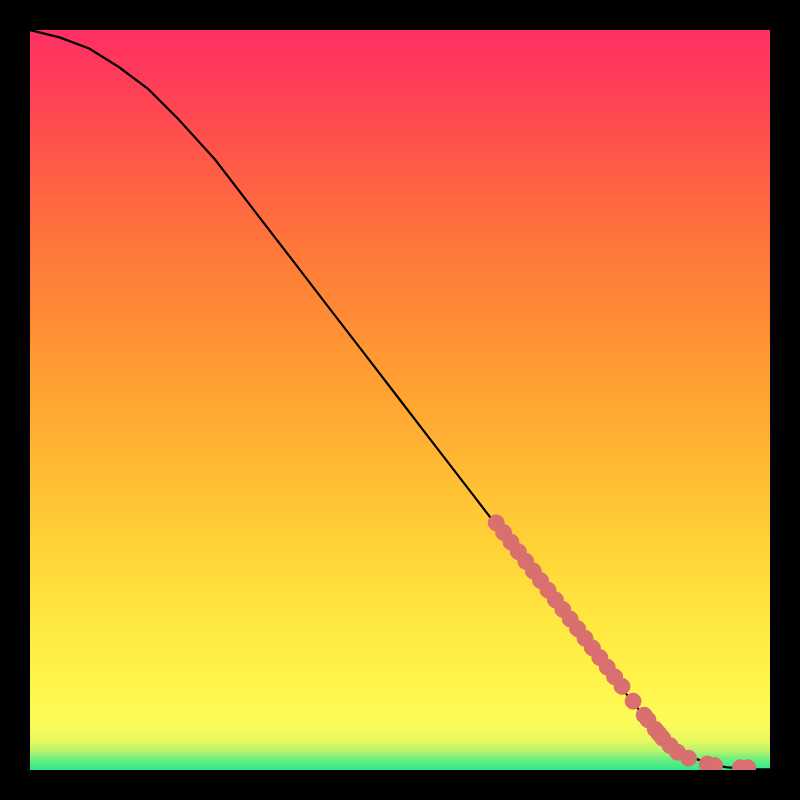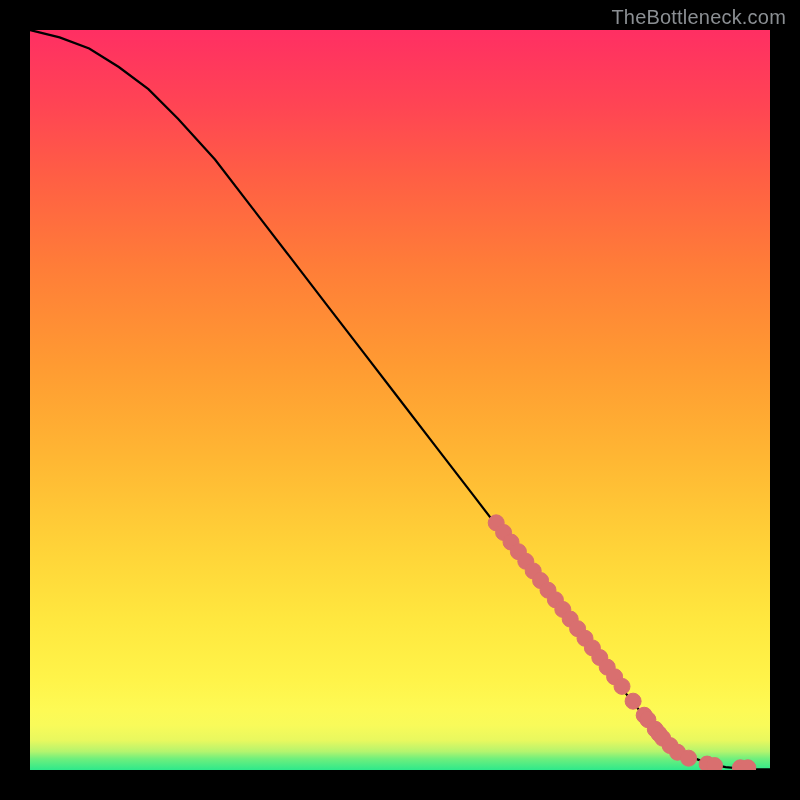--- a/index.html
+++ b/index.html
@@ -65,21 +65,20 @@
   }
   .dot {
     fill: #d96f6f;
     stroke: #d96f6f;
   }
 </style>
 </head>
 <body>
 
 <div class="chart-container">
-  <div class="watermark">TheBottleneck.com</div>
 
   <div class="plot-area">
     <svg class="plot-svg" viewBox="0 0 740 740" preserveAspectRatio="none">
       <path id="curve-path" class="curve" d="M0.00 0.00 L29.60 7.40 L59.20 18.50 L88.80 37.00 L118.40 59.20 L148.00 88.80 L185.00 129.50 L222.00 177.60 L259.00 225.70 L296.00 273.80 L333.00 321.90 L370.00 370.00 L407.00 418.10 L444.00 466.20 L481.00 514.30 L518.00 562.40 L555.00 610.50 L592.00 658.60 L606.80 677.10 L621.60 695.60 L636.40 710.40 L651.20 721.50 L666.00 728.90 L680.80 734.08 L695.60 737.04 L710.40 738.52 L725.20 739.26 L740.00 739.26"></path>
       <g id="dots-group">
           <circle cx="466.20" cy="492.84" r="8" class="dot"></circle>
           <circle cx="473.60" cy="502.46" r="8" class="dot"></circle>
           <circle cx="481.00" cy="512.08" r="8" class="dot"></circle>
           <circle cx="488.40" cy="521.70" r="8" class="dot"></circle>
           <circle cx="495.80" cy="531.32" r="8" class="dot"></circle>

